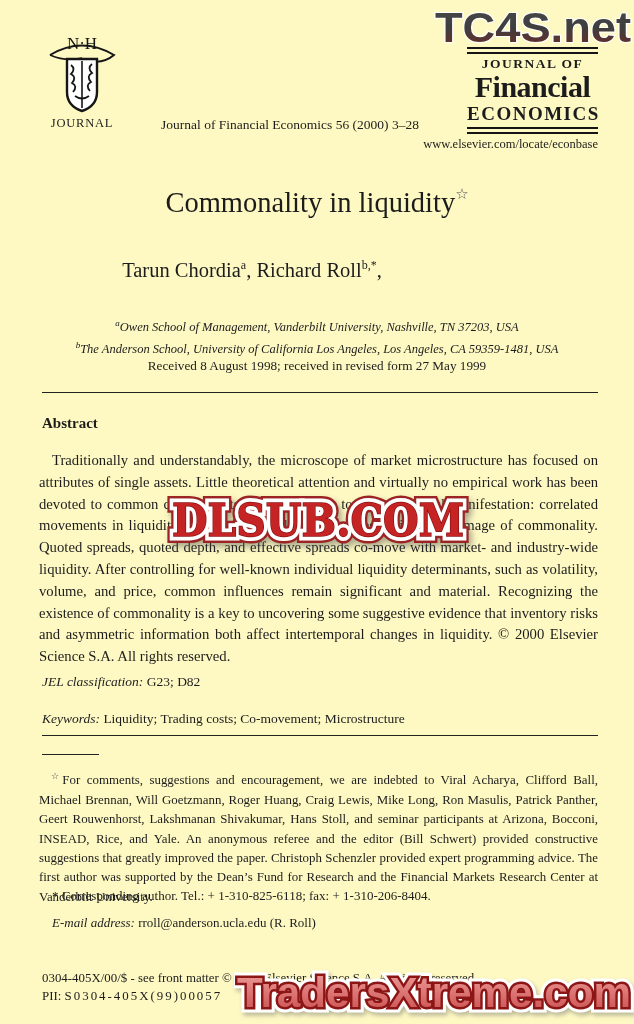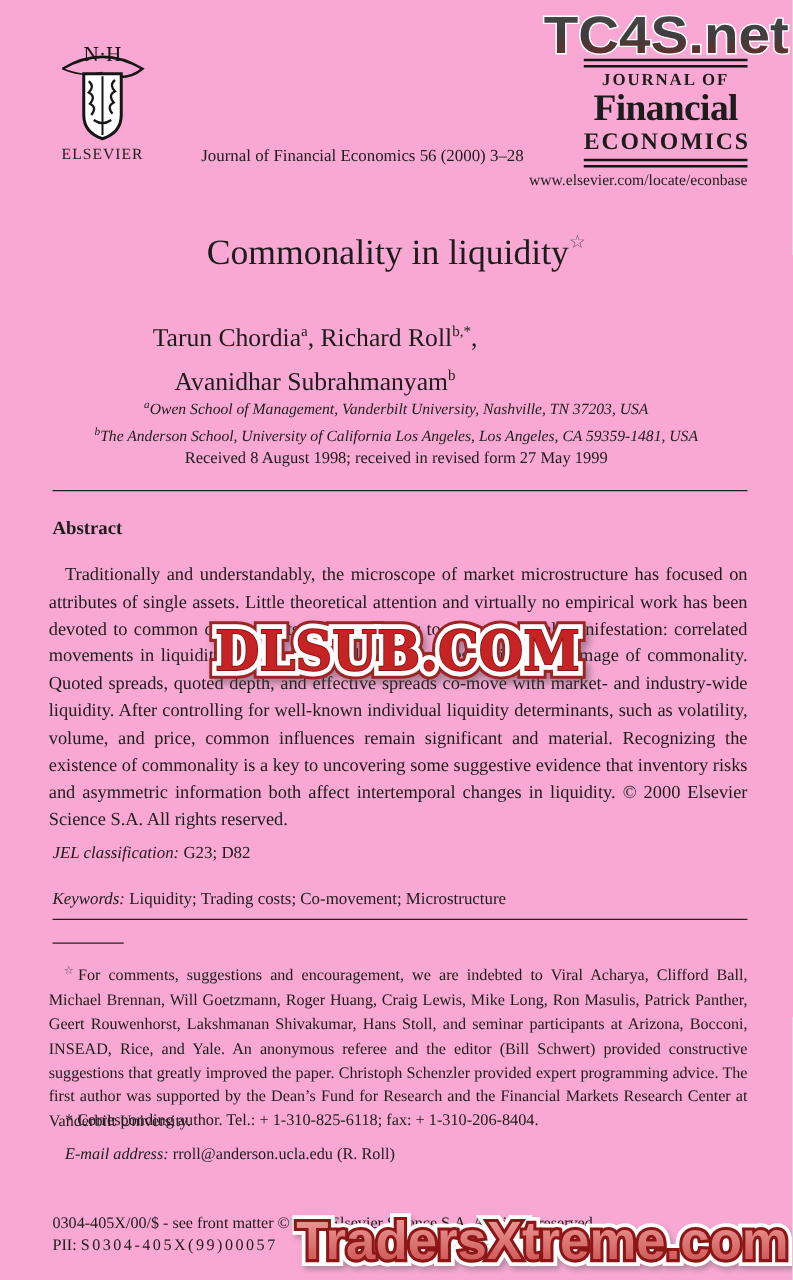--- a/index.html
+++ b/index.html
@@ -1,18 +1,18 @@
 <!DOCTYPE html>
 <html><head>
 <meta charset="utf-8">
 <style>
   html,body{margin:0;padding:0;background:#e8e8e8;}
   .page{
     position:relative; width:634px; height:1024px; margin:0 auto;
-    background:#f9a8d4; color:#1c1c1c; overflow:hidden;
+    background:#fef9c3; color:#1c1c1c; overflow:hidden;
     font-family:"Liberation Serif", serif;
   }
   .abs{position:absolute;}
   
   .elsevier-logo{left:40px; top:34px; width:84px; text-align:center;}
   .elsevier-wordmark{left:36px; top:116px; width:92px; text-align:center;
     font-size:12.5px; letter-spacing:0.8px;}
   .citation{left:140px; top:117px; width:300px; text-align:center; font-size:13.5px;}
   .journal-logo{left:467px; top:47px; width:131px; text-align:center;}
   .dblrule{height:3px; border-top:2.5px solid #141414; border-bottom:2.5px solid #141414;}
@@ -66,38 +66,37 @@
       <text x="42" y="15" text-anchor="middle" font-size="17" fill="#161616" style="font-family:'Liberation Serif',serif;">N·H</text>
       <path d="M10 21 Q42 2 74 21 Q62 31 46 26" fill="none" stroke="#161616" stroke-width="2"></path>
       <path d="M10 21 Q26 28 42 24" fill="none" stroke="#161616" stroke-width="1.4"></path>
       <path d="M27 25 h30 v33 q0 14 -15 19 q-15 -5 -15 -19 z" fill="#fff" stroke="#161616" stroke-width="2.4"></path>
       <path d="M42 27 v47" stroke="#161616" stroke-width="1.6"></path>
       <path d="M31 31 q5 4 0 9 q6 3 1 9 q6 3 1 9" fill="none" stroke="#161616" stroke-width="1.8"></path>
       <path d="M52 30 q-5 4 0 9 q-6 3 -1 9 q-6 3 -1 9" fill="none" stroke="#161616" stroke-width="1.8"></path>
       <path d="M35 62 q7 5 14 0" fill="none" stroke="#161616" stroke-width="1.8"></path>
     </svg>
   </div>
-  <div class="abs elsevier-wordmark">ELSEVIER</div>
+  <div class="abs elsevier-wordmark">JOURNAL</div>
 
   <div class="abs citation">Journal of Financial Economics 56 (2000) 3–28</div>
 
   <div class="abs journal-logo">
     <div class="dblrule"></div>
     <div class="jl1">JOURNAL OF</div>
     <div class="jl2">Financial</div>
     <div class="jl3">ECONOMICS</div>
     <div class="dblrule"></div>
   </div>
   <div class="abs website">www.elsevier.com/locate/econbase</div>
 
   <div class="abs title"><span>Commonality in liquidity</span><sup>☆</sup></div>
 
   <div class="abs authors">
     <div><span>Tarun Chordia</span><sup>a</sup><span>, </span><span>Richard Roll</span><sup>b,*</sup><span>,</span></div>
-    <div><span>Avanidhar Subrahmanyam</span><sup>b</sup></div>
   </div>
 
   <div class="abs affils">
     <div><sup>a</sup><span>Owen School of Management, Vanderbilt University, Nashville, TN 37203, USA</span></div>
     <div><sup>b</sup><span>The Anderson School, University of California Los Angeles, Los Angeles, CA 59359-1481, USA</span></div>
   </div>
 
   <div class="abs received">Received 8 August 1998; received in revised form 27 May 1999</div>
 
   <div class="abs rule1"></div>

